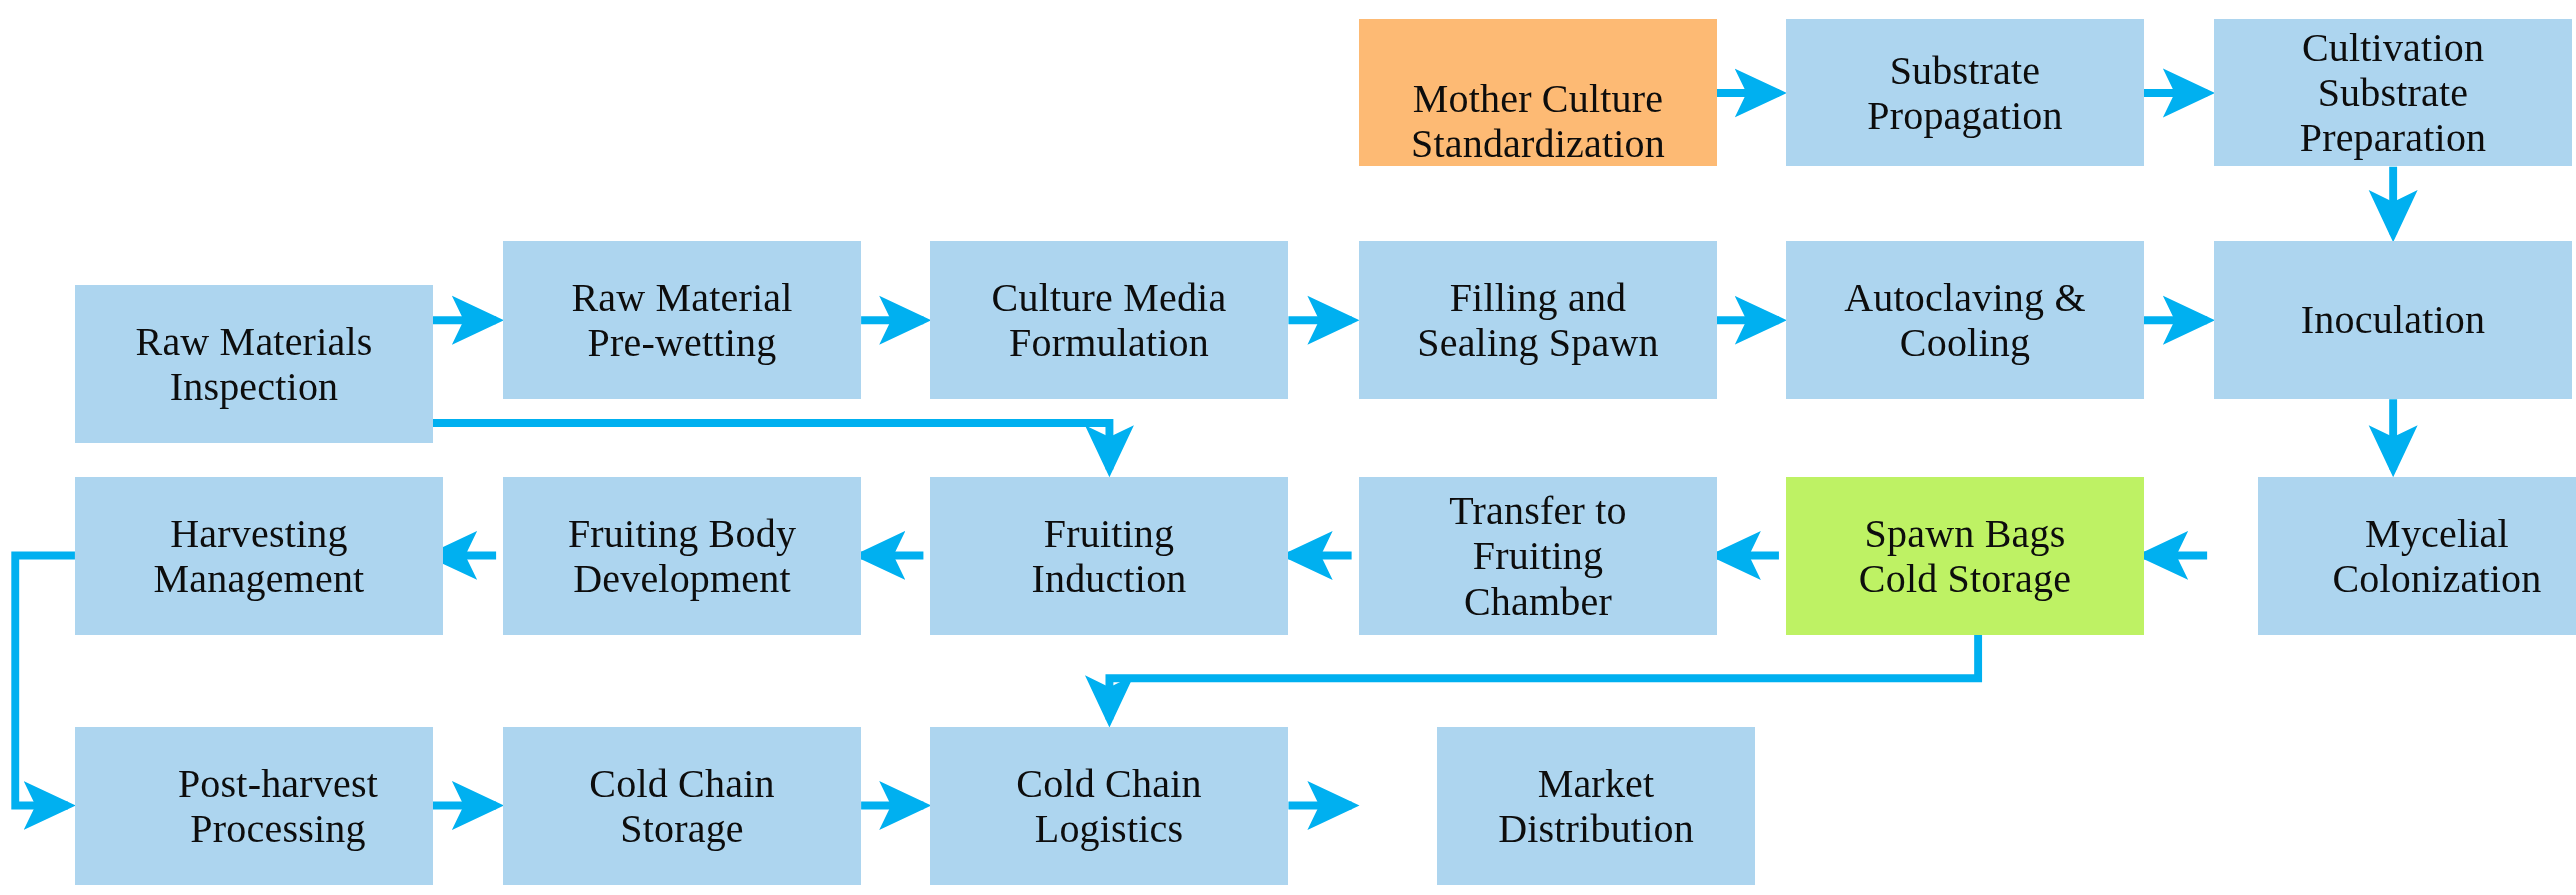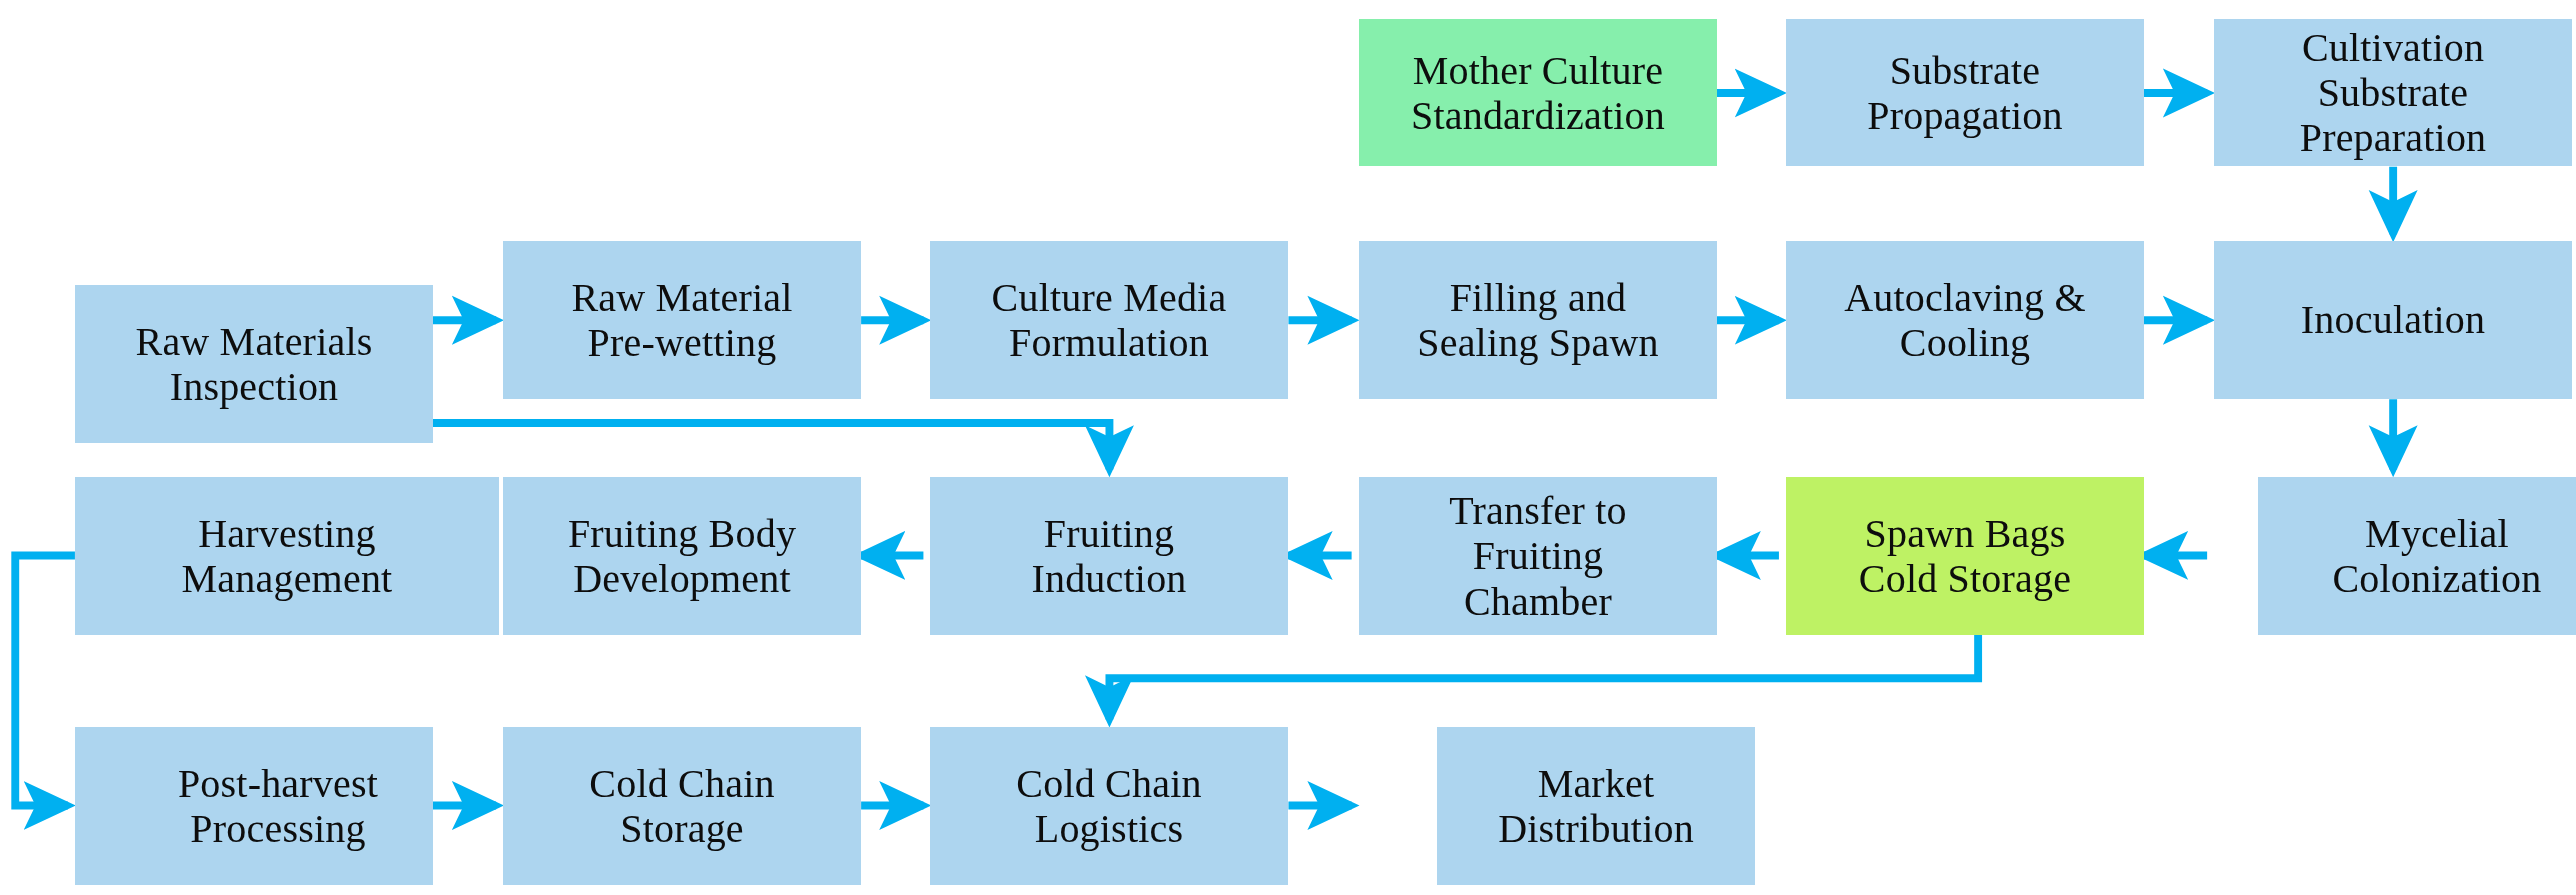--- a/index.html
+++ b/index.html
@@ -56,21 +56,21 @@
       <path d="M85,633 L17,633 L17,918 L77,918"></path>
 
       <path d="M2254,723 L2254,773 L1264,773 L1264,820"></path>
 
       <line x1="493" y1="918" x2="565" y2="918"></line>
       <line x1="981" y1="918" x2="1052" y2="918"></line>
       <line x1="1468" y1="918" x2="1540" y2="918"></line>
     </g>
   </svg>
 
-  <div class="node" style="left:1359px;top:19.3px;width:358px;height:147px;background:#86efac;">
+  <div class="node" style="left:1359px;top:19.3px;width:358px;height:147px;background:#fdba74;align-items:flex-end;">
     <span class="lbl">Mother Culture
 Standardization</span>
   </div>
   <div class="node" style="left:1786px;top:19.3px;width:358px;height:147px;background:#ADD5EF;">
     <span class="lbl">Substrate
 Propagation</span>
   </div>
   <div class="node" style="left:2214px;top:19.3px;width:358px;height:147px;background:#ADD5EF;">
     <span class="lbl">Cultivation
 Substrate
@@ -94,21 +94,21 @@
 Sealing Spawn</span>
   </div>
   <div class="node" style="left:1786px;top:241px;width:358px;height:158px;background:#ADD5EF;">
     <span class="lbl">Autoclaving &amp;
 Cooling</span>
   </div>
   <div class="node" style="left:2214px;top:241px;width:358px;height:158px;background:#ADD5EF;">
     <span class="lbl">Inoculation</span>
   </div>
 
-  <div class="node" style="left:75px;top:477px;width:424px;height:158px;background:#ADD5EF;">
+  <div class="node" style="left:75px;top:477px;width:368px;height:158px;background:#ADD5EF;">
     <span class="lbl">Harvesting
 Management</span>
   </div>
   <div class="node" style="left:503px;top:477px;width:358px;height:158px;background:#ADD5EF;">
     <span class="lbl">Fruiting Body
 Development</span>
   </div>
   <div class="node" style="left:930px;top:477px;width:358px;height:158px;background:#ADD5EF;">
     <span class="lbl">Fruiting
 Induction</span>

